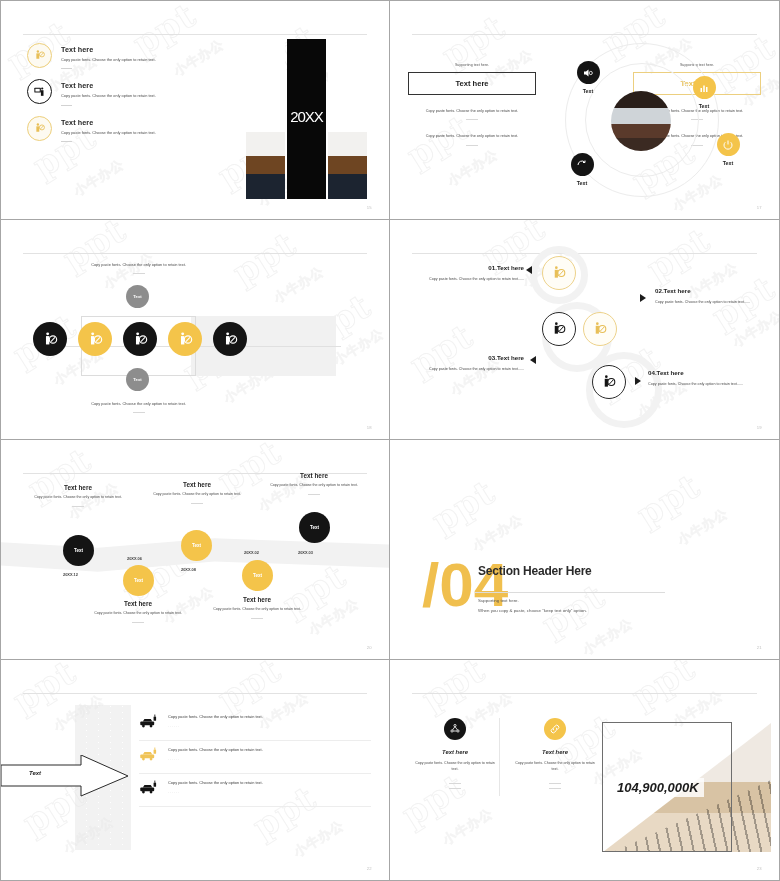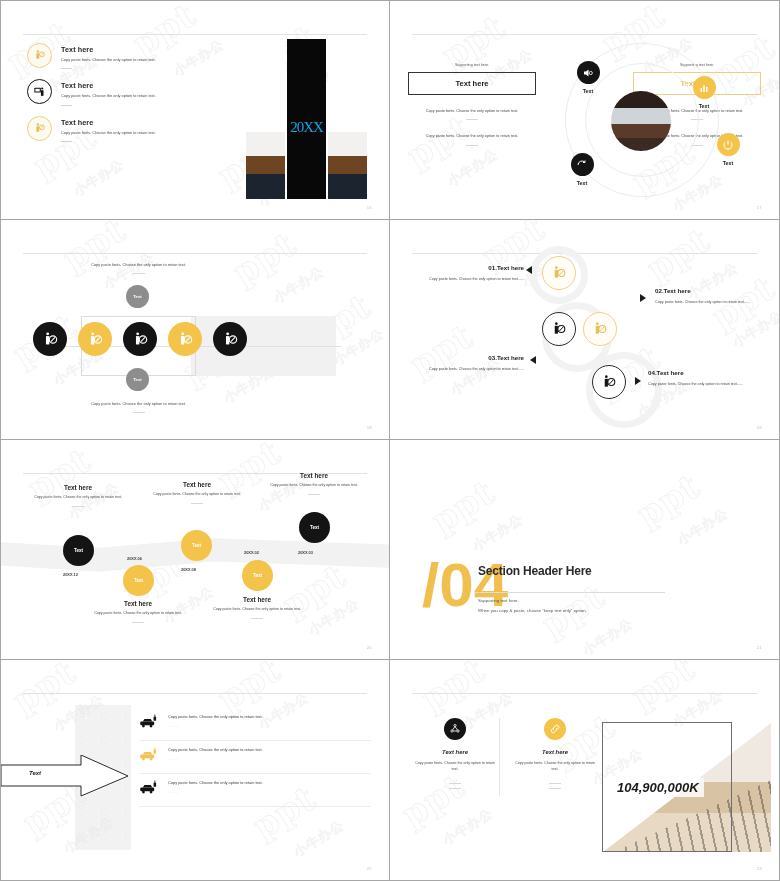--- a/index.html
+++ b/index.html
@@ -87,21 +87,21 @@
       repeating-linear-gradient(90deg,#7a4a22 0 3px,#8c5628 3px 6px,#6b3f1d 6px 8px);
     position: relative;
   }
   .ph-wood:after {
     content:""; position:absolute; left:0; right:0; top:58%; bottom:0;
     background: linear-gradient(#f2f1ef 0 36%, #6e4522 36% 62%, #1c2430 62% 100%);
   }
   .ph-dark { background: #080808; position: relative; }
   .ph-dark .yr {
     position: absolute; top: 48%; left: 50%; transform: translate(-50%,-50%);
-    font-family: Liberation Serif, serif; font-size: 15px; color: #0ea5e9; letter-spacing: -1px; margin-top: 11px;
+    font-family: Liberation Sans, sans-serif; font-size: 15px; color: #ffffff; letter-spacing: -1px;
   }
 
   
   .s2-col { position: absolute; top: 62px; width: 128px; text-align: center; }
   .s2-col.l { left: 18px; } .s2-col.r { right: 18px; }
   .s2-sup { font-size: 3.7px; color: #5a5a5a; margin-bottom: 5px; }
   .s2-box {
     border: 1px solid #333; padding: 6px 0; font-size: 7.6px; font-weight: bold; color: #1c1c1c;
   }
   .s2-box.y { border-color: #eccf7f; color: #e9bf52; }

